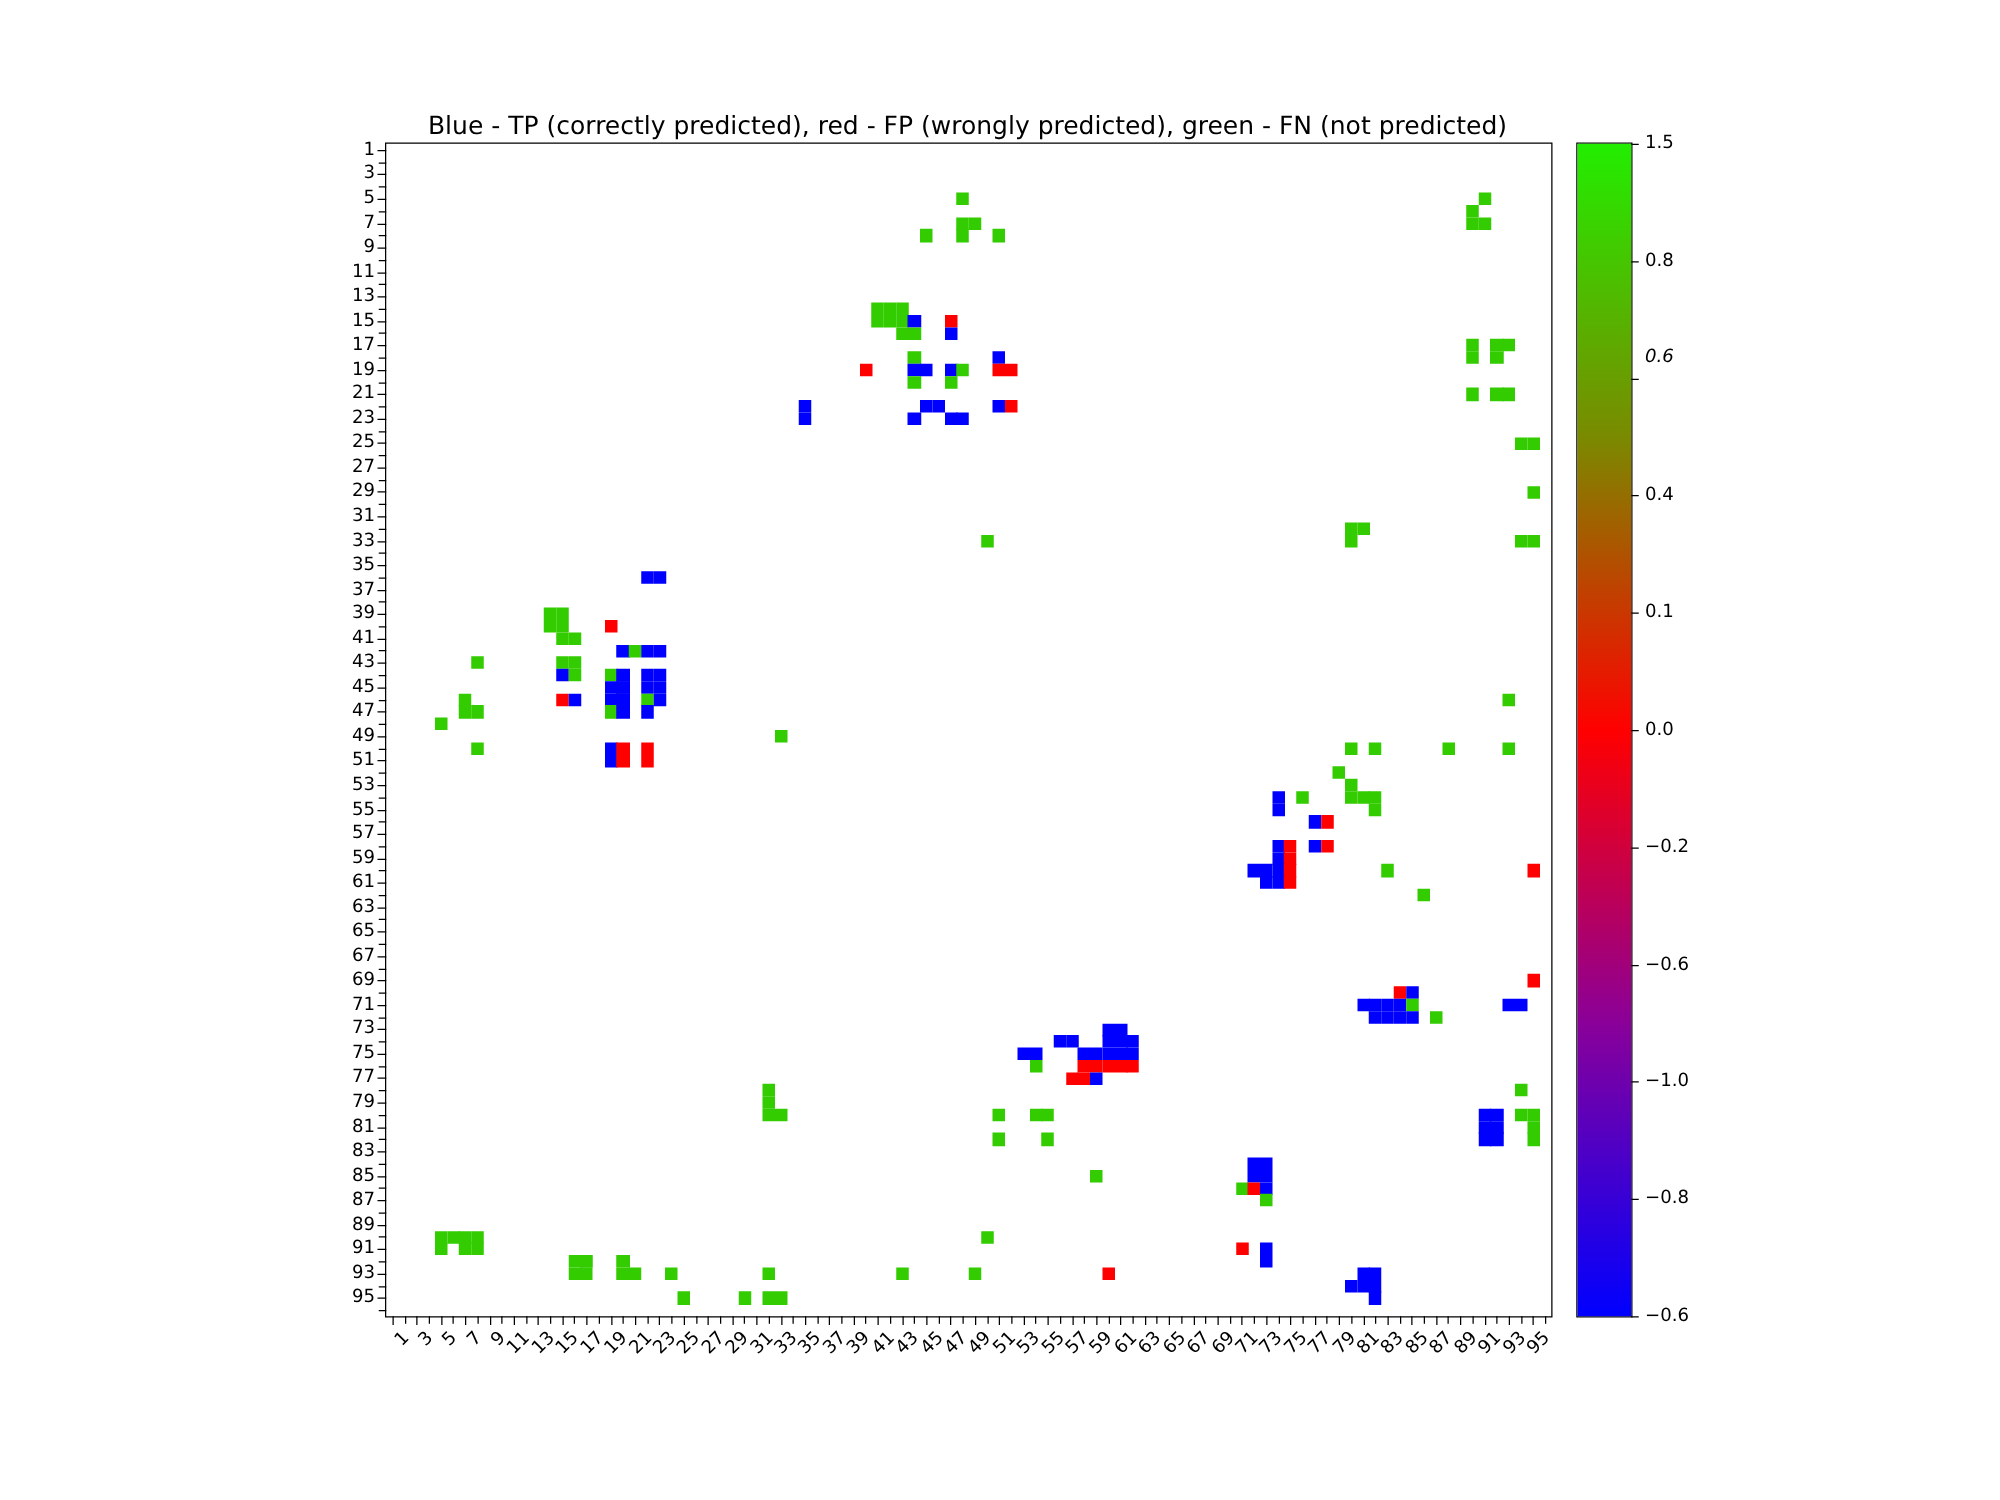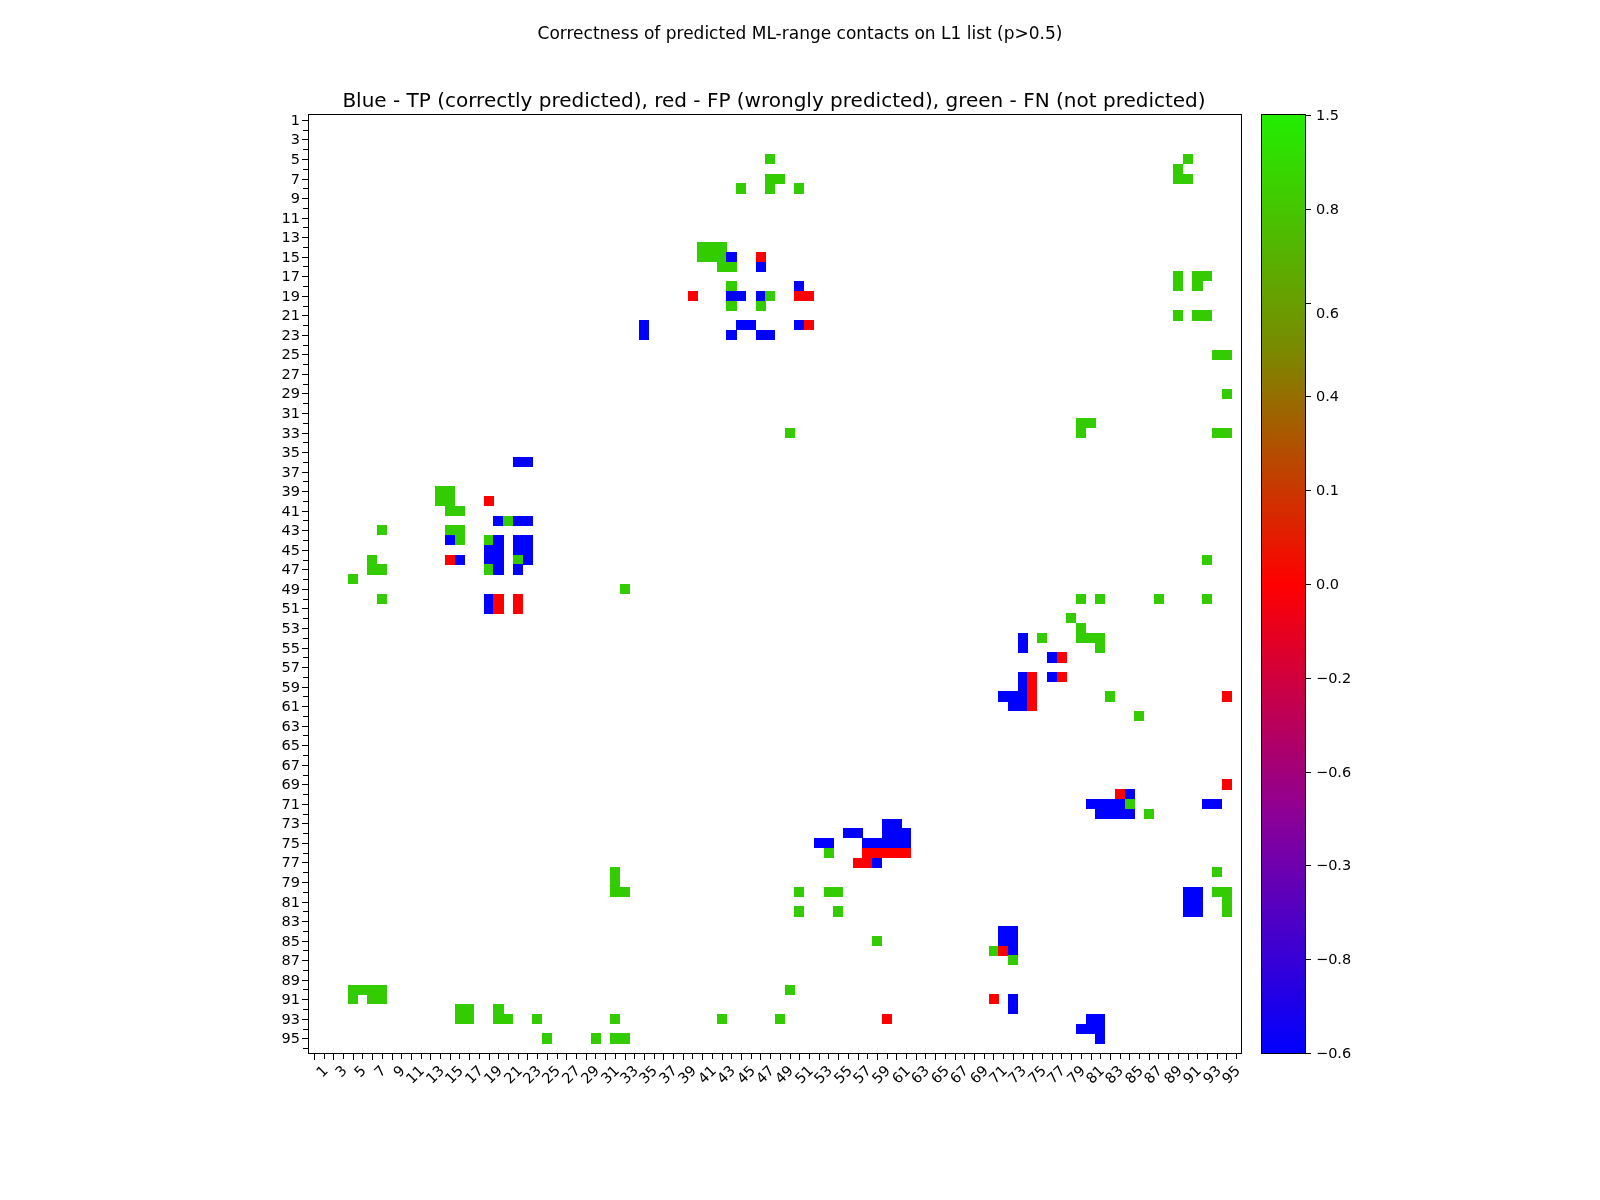--- a/index.html
+++ b/index.html
@@ -138,21 +138,20 @@
     line-height: 1;
     transform: translateY(-50%);
     white-space: nowrap;
     color: #000;
   }
 </style>
 </head>
 <body>
 
 <div id="title-block">
-  <div id="title-line2">Correctness of predicted ML-range contacts on L1 list (p&gt;0.5)</div>
 </div>
 
 <div id="legend-title">Blue - TP (correctly predicted), red - FP (wrongly predicted), green - FN (not predicted)</div>
 
 <div id="plot-frame">
   <div id="plot-area">
       <div class="cell" style="left: 456.292px; top: 39.0833px; width: 10.0583px; height: 10.1208px; background: rgb(51, 204, 0);"></div>
       <div class="cell" style="left: 427.167px; top: 68.3958px; width: 10.0583px; height: 10.1208px; background: rgb(51, 204, 0);"></div>
       <div class="cell" style="left: 456.292px; top: 58.625px; width: 10.0583px; height: 10.1208px; background: rgb(51, 204, 0);"></div>
       <div class="cell" style="left: 456.292px; top: 68.3958px; width: 10.0583px; height: 10.1208px; background: rgb(51, 204, 0);"></div>
@@ -783,31 +782,31 @@
 </div>
 
 <div id="colorbar-frame">
   <div id="colorbar-gradient" style="background: linear-gradient(rgb(34, 238, 0) 0%, rgb(122, 138, 0) 25%, rgb(255, 0, 0) 50%, rgb(138, 0, 153) 75%, rgb(0, 0, 255) 100%);"></div>
   <div id="colorbar-ticks">
       <div class="cb-tick" style="top: 0px;"></div>
       <div class="cb-label" style="top: 0px;">1.5</div>
       <div class="cb-tick" style="top: 93.8px;"></div>
       <div class="cb-label" style="top: 93.8px;">0.8</div>
       <div class="cb-tick" style="top: 187.6px;"></div>
-      <div class="cb-label" style="top: 198px;">0.6</div>
+      <div class="cb-label" style="top: 171px; font-style: italic;">0.6</div>
       <div class="cb-tick" style="top: 281.4px;"></div>
       <div class="cb-label" style="top: 281.4px;">0.4</div>
       <div class="cb-tick" style="top: 375.2px;"></div>
       <div class="cb-label" style="top: 375.2px;">0.1</div>
       <div class="cb-tick" style="top: 469px;"></div>
       <div class="cb-label" style="top: 469px;">0.0</div>
       <div class="cb-tick" style="top: 562.8px;"></div>
       <div class="cb-label" style="top: 562.8px;">−0.2</div>
       <div class="cb-tick" style="top: 656.6px;"></div>
       <div class="cb-label" style="top: 656.6px;">−0.6</div>
       <div class="cb-tick" style="top: 750.4px;"></div>
-      <div class="cb-label" style="top: 750.4px;">−0.3</div>
+      <div class="cb-label" style="top: 750.4px;">−1.0</div>
       <div class="cb-tick" style="top: 844.2px;"></div>
       <div class="cb-label" style="top: 844.2px;">−0.8</div>
       <div class="cb-tick" style="top: 938px;"></div>
       <div class="cb-label" style="top: 938px;">−0.6</div>
     </div>
 </div>
 
 </body></html>

